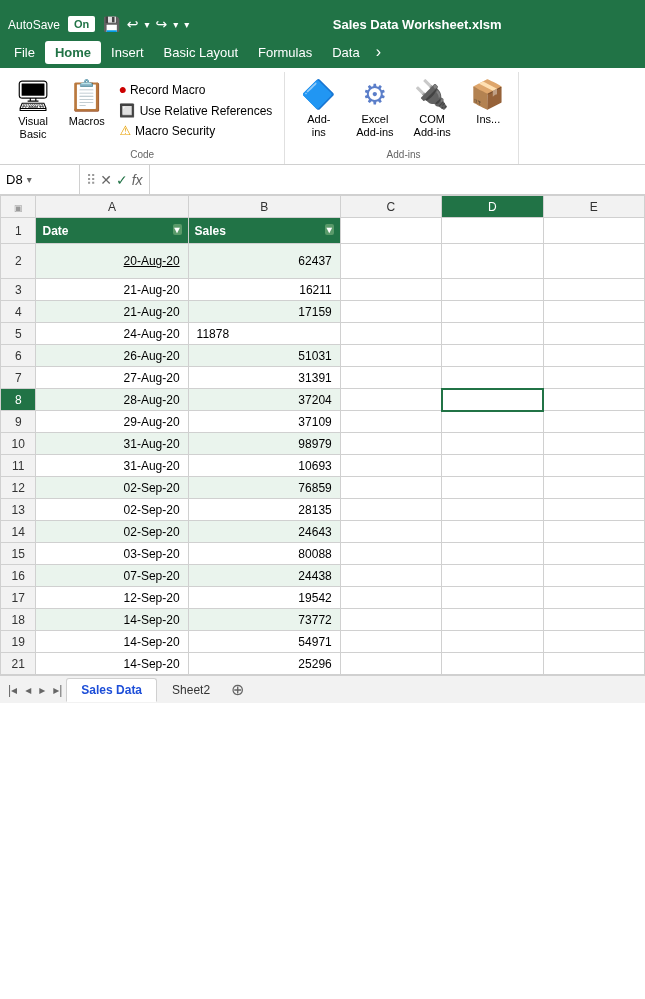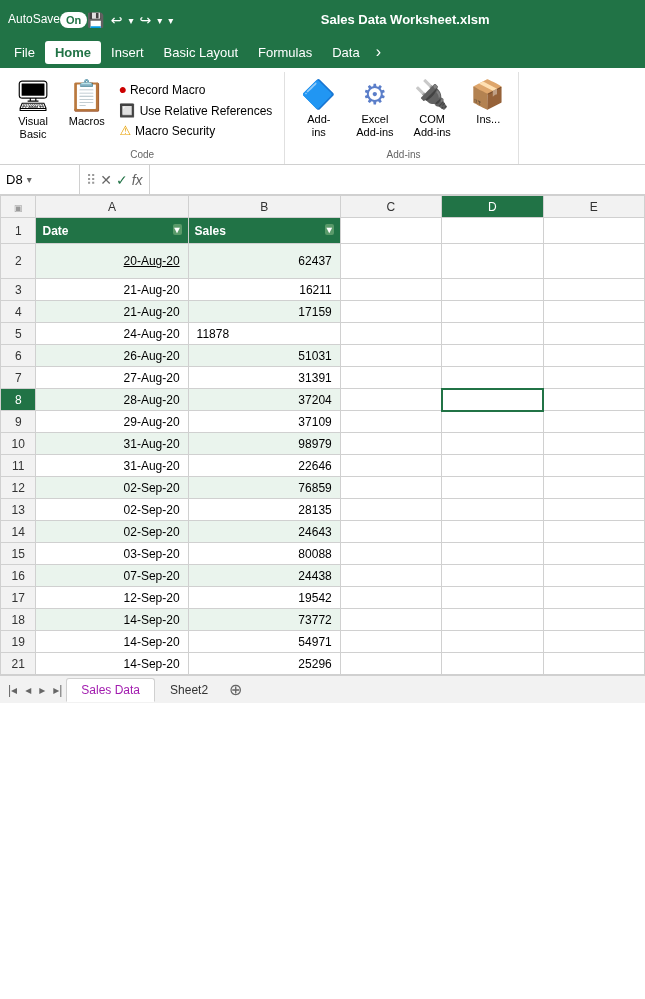--- a/index.html
+++ b/index.html
@@ -3,27 +3,28 @@
   <meta charset="utf-8">
   <style>
     * { box-sizing: border-box; margin: 0; padding: 0; }
     body { font-family: 'Segoe UI', Arial, sans-serif; font-size: 12px; background: #fff; width: 645px; overflow-x: hidden; }
 
     
     .title-bar {
       background: #217346;
       color: #fff;
       display: flex;
-      align-items: flex-start;
-      padding: 12px 8px;
+      align-items: flex-end;
+      padding: 4px 8px;
       height: 36px;
+      gap: 8px;
     }
     .toggle-switch {
       background: #fff;
-      border-radius: 8px;
+      border-radius: 2px;
       padding: 2px 6px;
       color: #217346;
       font-size: 11px;
       font-weight: bold;
     }
     .title-bar-icons { display: flex; gap: 6px; align-items: center; }
     .title-bar-icon { color: #fff; font-size: 14px; cursor: pointer; }
     .title-center {
       flex: 1;
       text-align: center;
@@ -200,22 +201,22 @@
       padding: 4px 14px;
       font-size: 12px;
       cursor: pointer;
       border: 1px solid transparent;
       border-radius: 3px 3px 0 0;
     }
     .sheet-tab.active {
       background: #fff;
       border-color: #d0d0d0;
       border-bottom-color: #fff;
-      color: #a21caf;
-      font-weight: 400;
+      color: #1d4ed8;
+      font-weight: 700;
     }
     .sheet-tab.inactive { color: #333; }
     .sheet-add-btn { color: #666; padding: 0 6px; cursor: pointer; font-size: 16px; }
   </style>
 </head>
 <body>
 
 <div class="title-bar">
   <span>AutoSave</span>
   <span class="toggle-switch">On</span>
@@ -408,21 +409,21 @@
           <td class="row-header">10</td>
           <td style="border: 1px solid rgb(208, 208, 208); background: rgb(234, 244, 237); text-align: right; padding: 2px 8px; height: 22px; width: 120px;">31-Aug-20</td>
           <td style="border: 1px solid rgb(208, 208, 208); background: rgb(234, 244, 237); text-align: right; padding: 2px 8px; height: 22px; width: 120px;">98979</td>
           <td style="border: 1px solid rgb(208, 208, 208); background: rgb(255, 255, 255); height: 22px; width: 80px;"></td>
           <td style="border: 1px solid rgb(208, 208, 208); background: rgb(255, 255, 255); height: 22px; width: 80px;"></td>
           <td style="border: 1px solid rgb(208, 208, 208); background: rgb(255, 255, 255); height: 22px; width: 80px;"></td>
         </tr>
         <tr>
           <td class="row-header">11</td>
           <td style="border: 1px solid rgb(208, 208, 208); background: rgb(255, 255, 255); text-align: right; padding: 2px 8px; height: 22px; width: 120px;">31-Aug-20</td>
-          <td style="border: 1px solid rgb(208, 208, 208); background: rgb(255, 255, 255); text-align: right; padding: 2px 8px; height: 22px; width: 120px;">22646</td>
+          <td style="border: 1px solid rgb(208, 208, 208); background: rgb(255, 255, 255); text-align: right; padding: 2px 8px; height: 22px; width: 120px;">10693</td>
           <td style="border: 1px solid rgb(208, 208, 208); background: rgb(255, 255, 255); height: 22px; width: 80px;"></td>
           <td style="border: 1px solid rgb(208, 208, 208); background: rgb(255, 255, 255); height: 22px; width: 80px;"></td>
           <td style="border: 1px solid rgb(208, 208, 208); background: rgb(255, 255, 255); height: 22px; width: 80px;"></td>
         </tr>
         <tr>
           <td class="row-header">12</td>
           <td style="border: 1px solid rgb(208, 208, 208); background: rgb(234, 244, 237); text-align: right; padding: 2px 8px; height: 22px; width: 120px;">02-Sep-20</td>
           <td style="border: 1px solid rgb(208, 208, 208); background: rgb(234, 244, 237); text-align: right; padding: 2px 8px; height: 22px; width: 120px;">76859</td>
           <td style="border: 1px solid rgb(208, 208, 208); background: rgb(255, 255, 255); height: 22px; width: 80px;"></td>
           <td style="border: 1px solid rgb(208, 208, 208); background: rgb(255, 255, 255); height: 22px; width: 80px;"></td>

